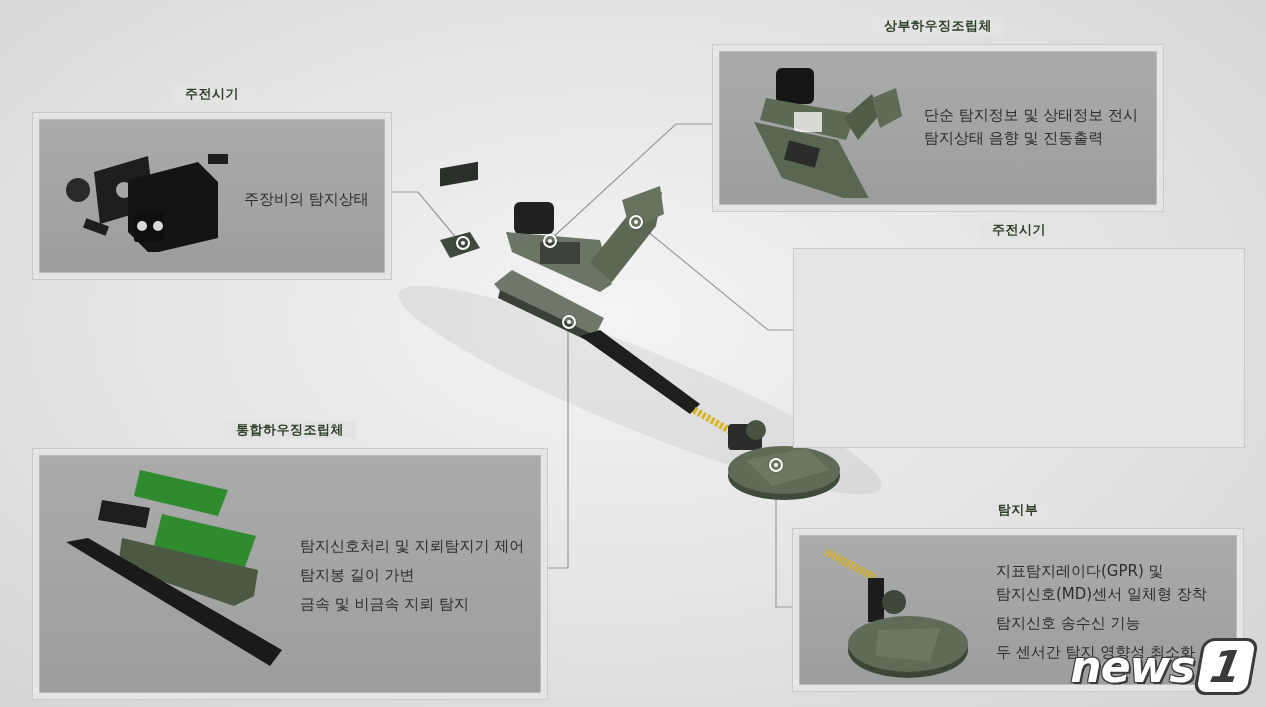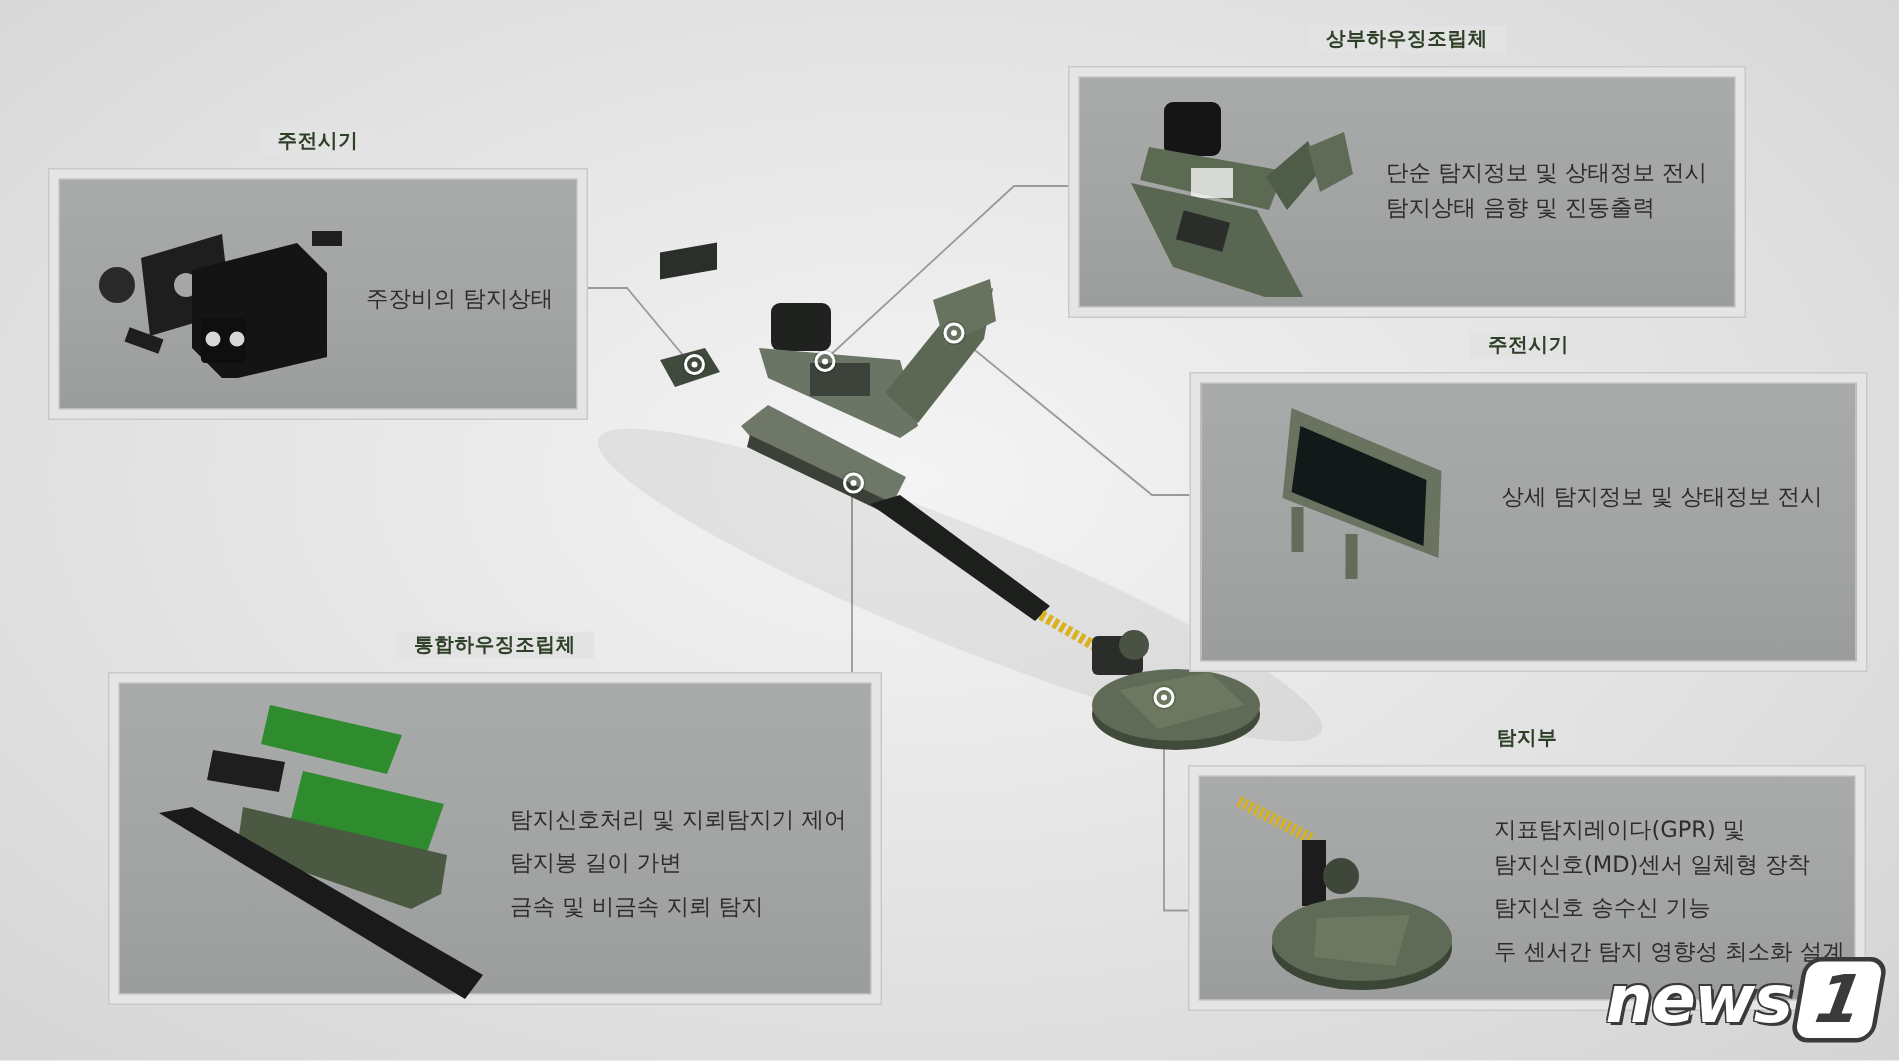--- a/index.html
+++ b/index.html
@@ -178,54 +178,43 @@
         <span class="line">단순 탐지정보 및 상태정보 전시</span>
         <span class="line">탐지상태 음향 및 진동출력</span>
       </div>
     </div>
   </div>
 
   <div class="panel" style="left:793px;top:248px;width:452px;height:200px;">
     <div class="panel-title">
       <span>주전시기</span>
     </div>
-    <div class="panel-inner">
-      <svg style="position:absolute;left:40px;top:10px;" width="130" height="130">
-        <polygon points="20,6 120,48 118,106 14,66" fill="#6a7360"></polygon>
-        <polygon points="26,18 110,54 108,98 20,62" fill="#111a18"></polygon>
-        <rect x="20" y="72" width="8" height="30" fill="#636b5a"></rect>
-        <rect x="56" y="90" width="8" height="30" fill="#636b5a"></rect>
-      </svg>
-      <div class="panel-desc" style="left:200px;top:64px;">
-        <span class="line">상세 탐지정보 및 상태정보 전시</span>
-      </div>
-    </div>
-  </div>
-
-  <div class="panel" style="left:32px;top:448px;width:516px;height:222px;margin-left:40px;">
+  </div>
+
+  <div class="panel" style="left:32px;top:448px;width:516px;height:252px;">
     <div class="panel-title">
       <span>통합하우징조립체</span>
     </div>
     <div class="panel-inner">
       <svg style="position:absolute;left:18px;top:10px;" width="230" height="210">
         <polygon points="82,4 170,24 160,50 76,30" fill="#2e8b2e"></polygon>
         <polygon points="44,34 92,42 88,62 40,54" fill="#1e1e1e"></polygon>
         <polygon points="104,48 198,70 186,104 96,80" fill="#2e8b2e"></polygon>
         <polygon points="64,72 200,104 196,130 176,140 60,100" fill="#4b5942"></polygon>
         <polygon points="8,76 30,72 224,184 212,200" fill="#1a1a1a"></polygon>
       </svg>
       <div class="panel-desc" style="left:260px;top:76px;line-height:29px;">
         <span class="line">탐지신호처리 및 지뢰탐지기 제어</span>
         <span class="line">탐지봉 길이 가변</span>
         <span class="line">금속 및 비금속 지뢰 탐지</span>
       </div>
     </div>
   </div>
 
-  <div class="panel" style="left:792px;top:510px;width:452px;height:164px;">
+  <div class="panel" style="left:792px;top:528px;width:452px;height:164px;">
     <div class="panel-title">
       <span>탐지부</span>
     </div>
     <div class="panel-inner">
       <svg style="position:absolute;left:18px;top:8px;" width="170" height="140">
         <line x1="8" y1="8" x2="58" y2="34" stroke="#d9b21e" stroke-width="8" stroke-dasharray="2 2"></line>
         <rect x="50" y="34" width="16" height="44" fill="#1c1c1c"></rect>
         <circle cx="76" cy="58" r="12" fill="#3e4739"></circle>
         <ellipse cx="90" cy="106" rx="60" ry="28" fill="#3c4637"></ellipse>
         <ellipse cx="90" cy="100" rx="60" ry="28" fill="#5f6b57"></ellipse>

